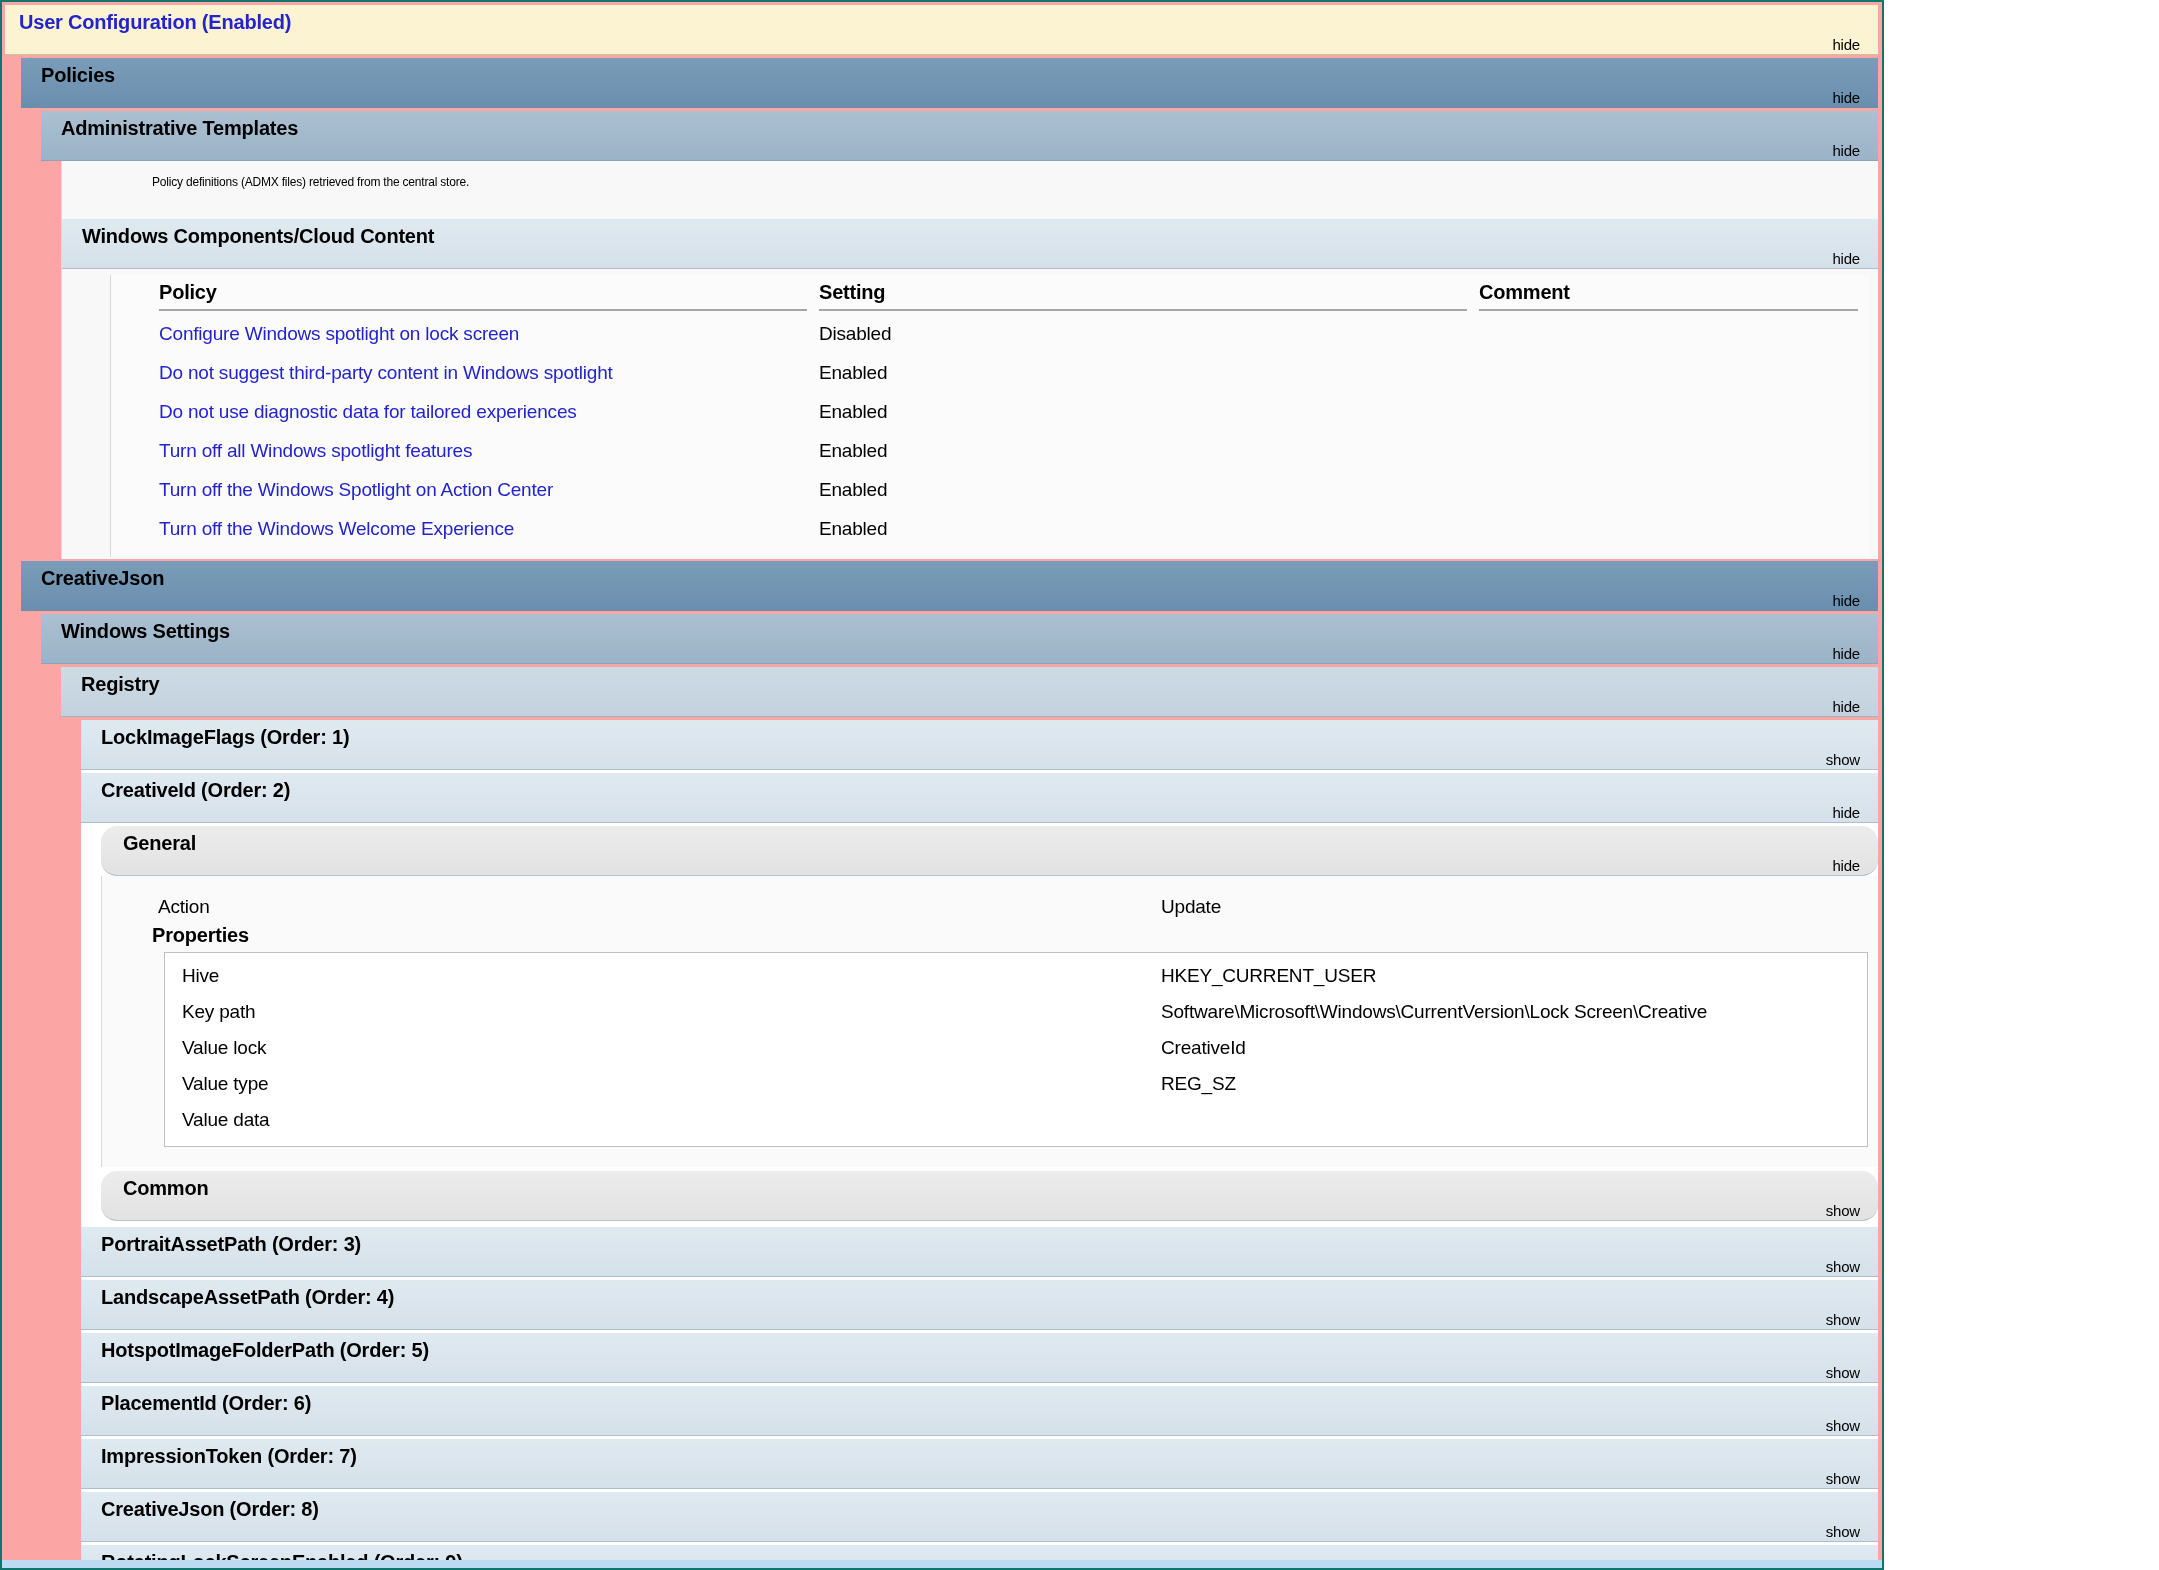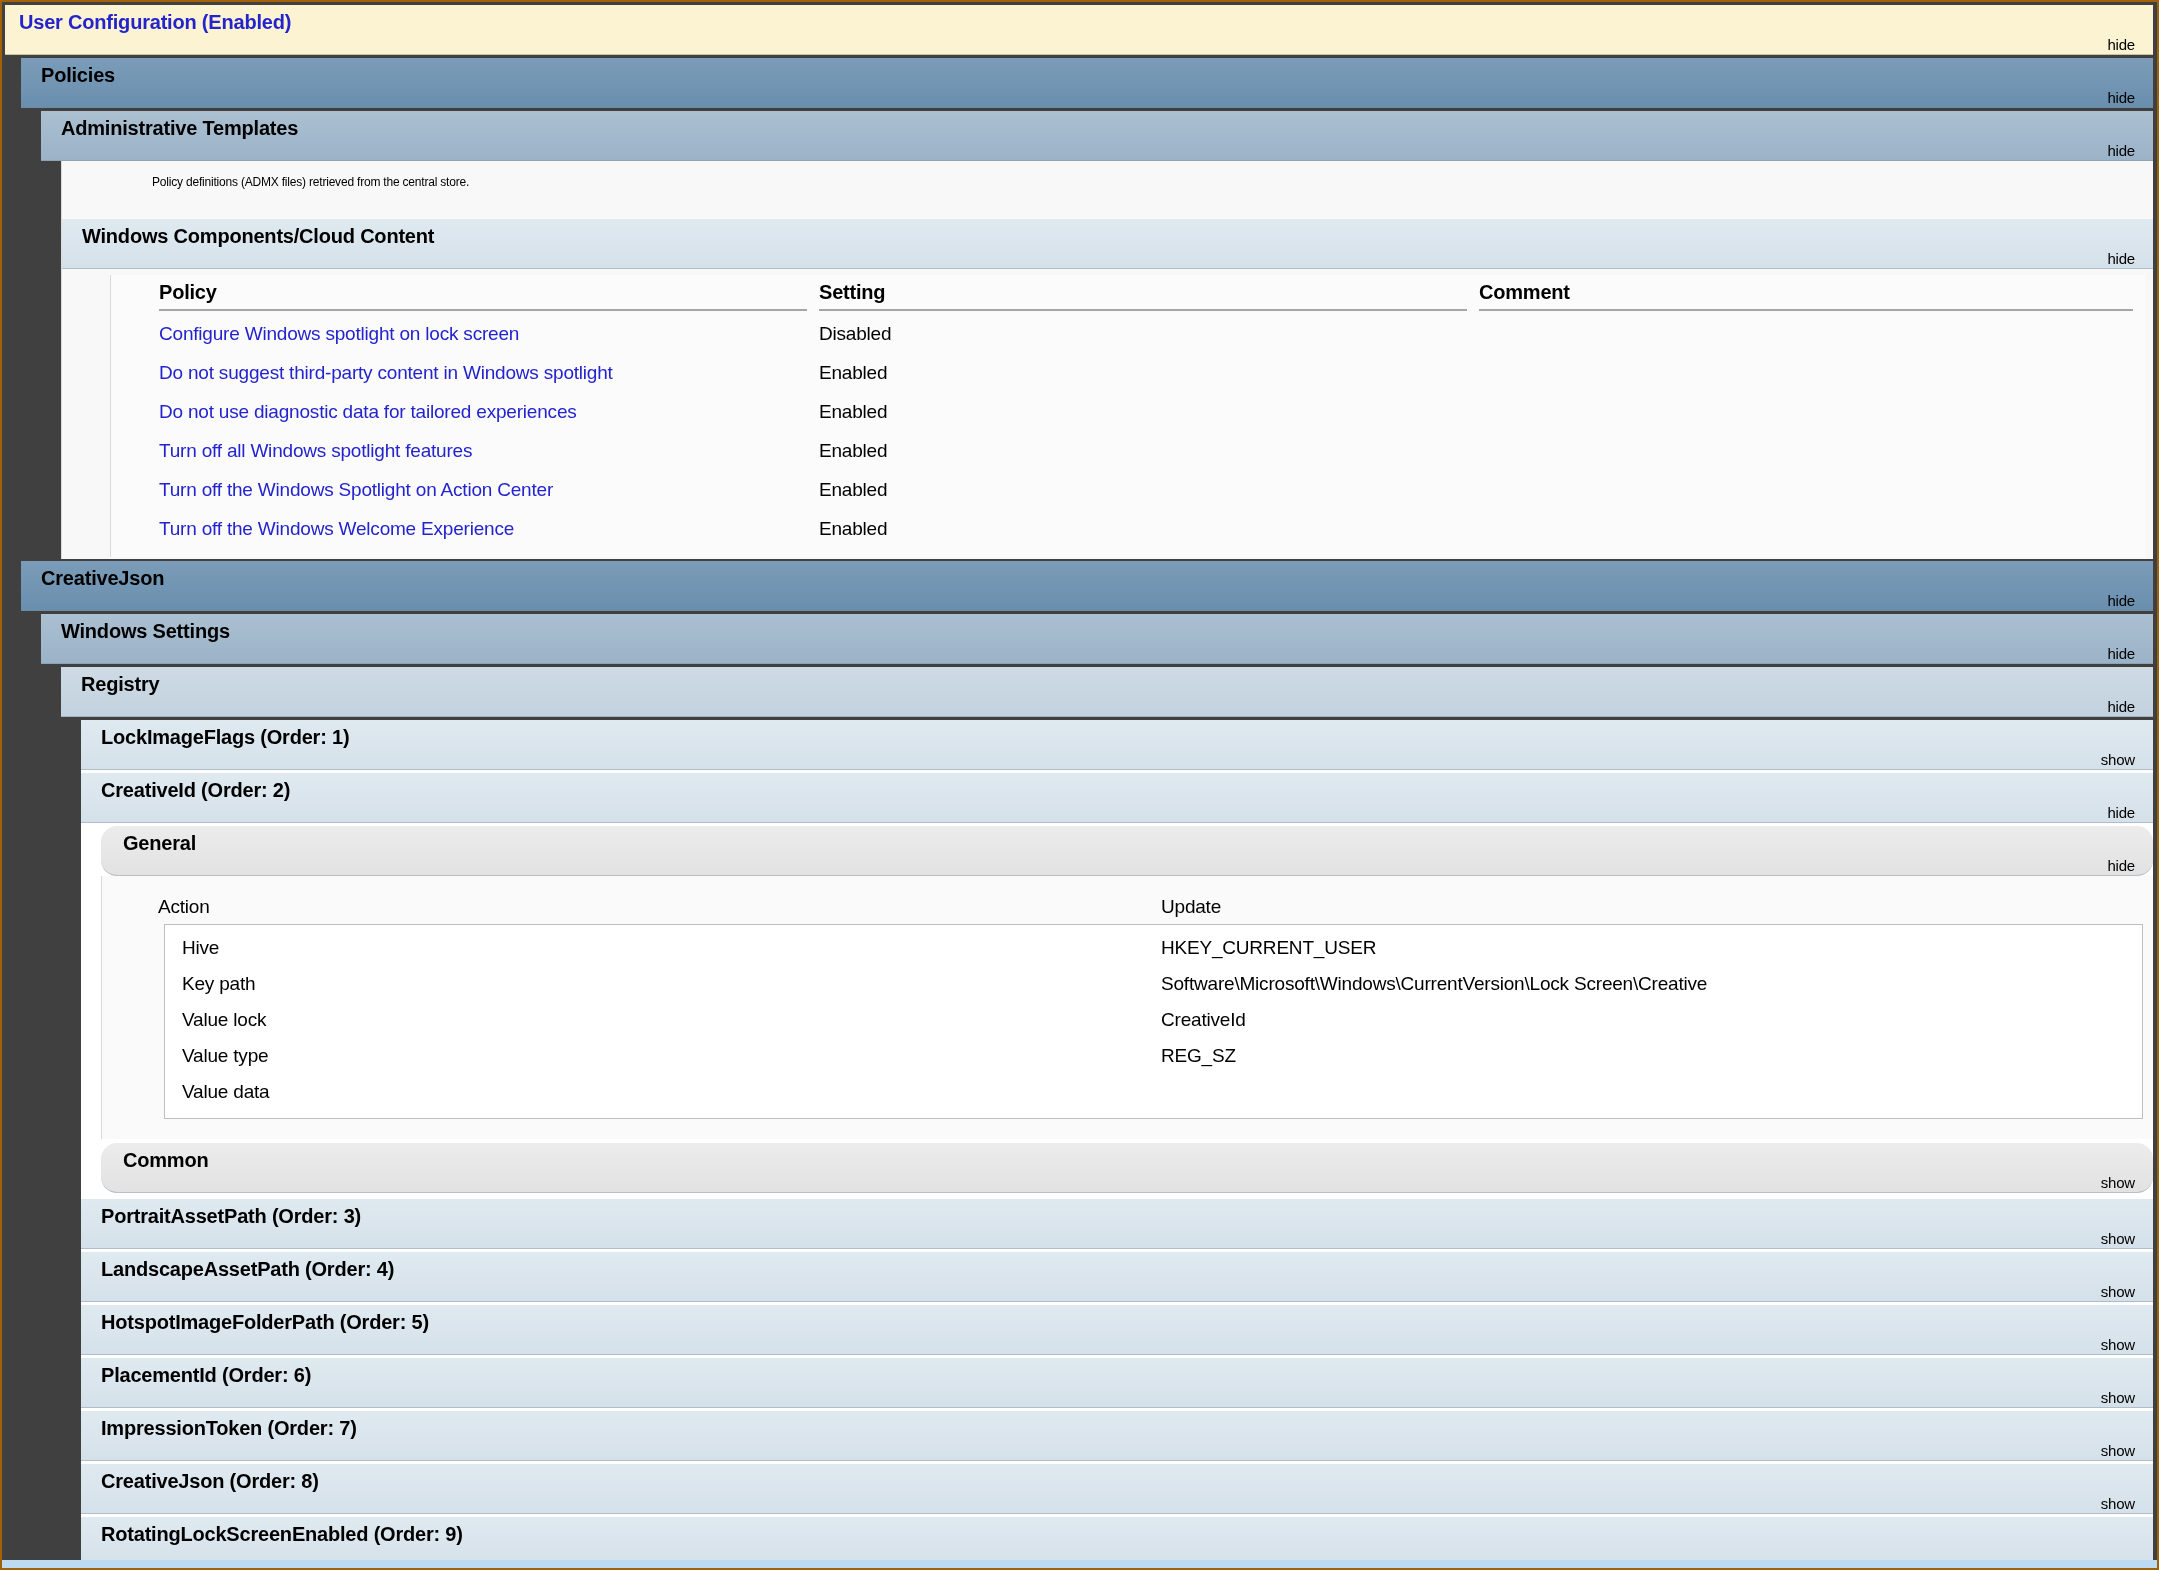--- a/index.html
+++ b/index.html
@@ -1,23 +1,23 @@
 <!DOCTYPE html>
 <html><head>
 <meta charset="utf-8">
 <style>
   * { box-sizing: border-box; margin: 0; padding: 0; }
   html, body { width: 2159px; height: 1570px; overflow: hidden; background: #ffffff; }
   body { font-family: "Liberation Sans", sans-serif; letter-spacing: -0.2px; color: #000; }
 
   #report {
     position: relative;
-    width: 2159px; height: 1570px;
-    border: 2px solid #a16207;
-    background: #404040;
+    width: 1884px; height: 1570px;
+    border: 2px solid #0f766e;
+    background: #fca5a5;
     overflow: hidden;
   }
   .page-inner { margin: 3px 4px 0 3px; }
 
   
   .band {
     position: relative;
     height: 50px;
     margin-top: 3px;
     border-bottom: 1px solid rgba(90,110,125,0.35);
@@ -211,20 +211,21 @@
               <div class="band band-gray">
                 <span class="band-title">General</span>
                 <a class="expando">hide</a>
               </div>
 
               <div class="gen-content">
                 <div class="gen-row">
                   <span class="gen-label">Action</span>
                   <span class="gen-value">Update</span>
                 </div>
+                <div class="props-label">Properties</div>
 
                 <div class="props-box">
                   <div class="prop-row">
                     <span class="prop-label">Hive</span>
                     <span class="prop-value">HKEY_CURRENT_USER</span>
                   </div>
                   <div class="prop-row">
                     <span class="prop-label">Key path</span>
                     <span class="prop-value">Software\Microsoft\Windows\CurrentVersion\Lock Screen\Creative</span>
                   </div>

